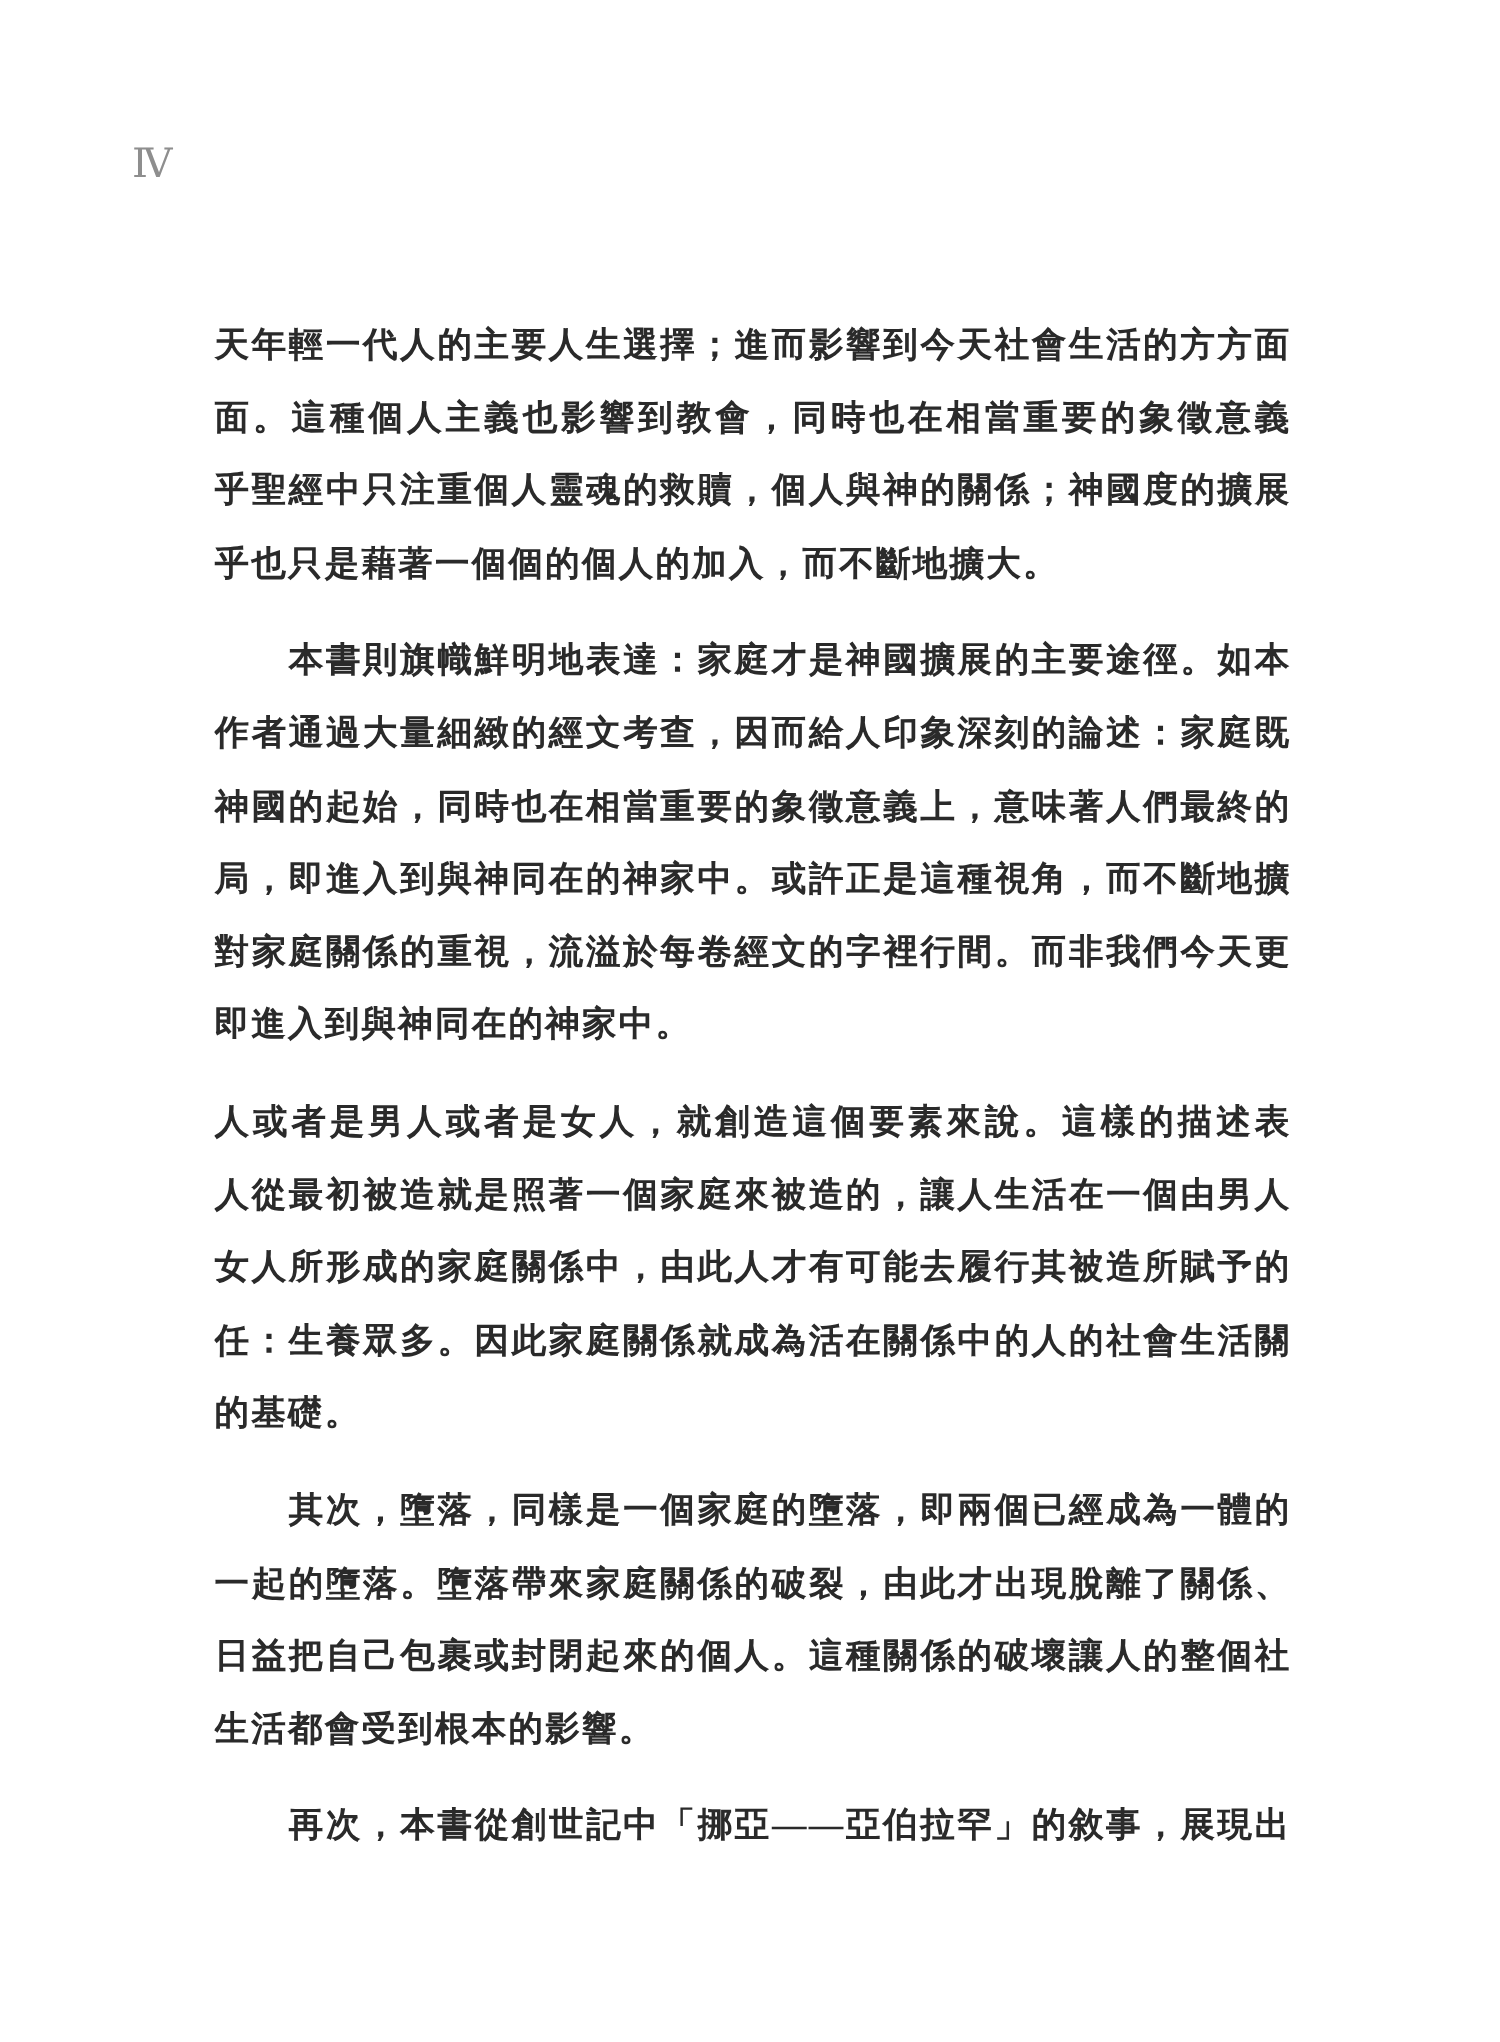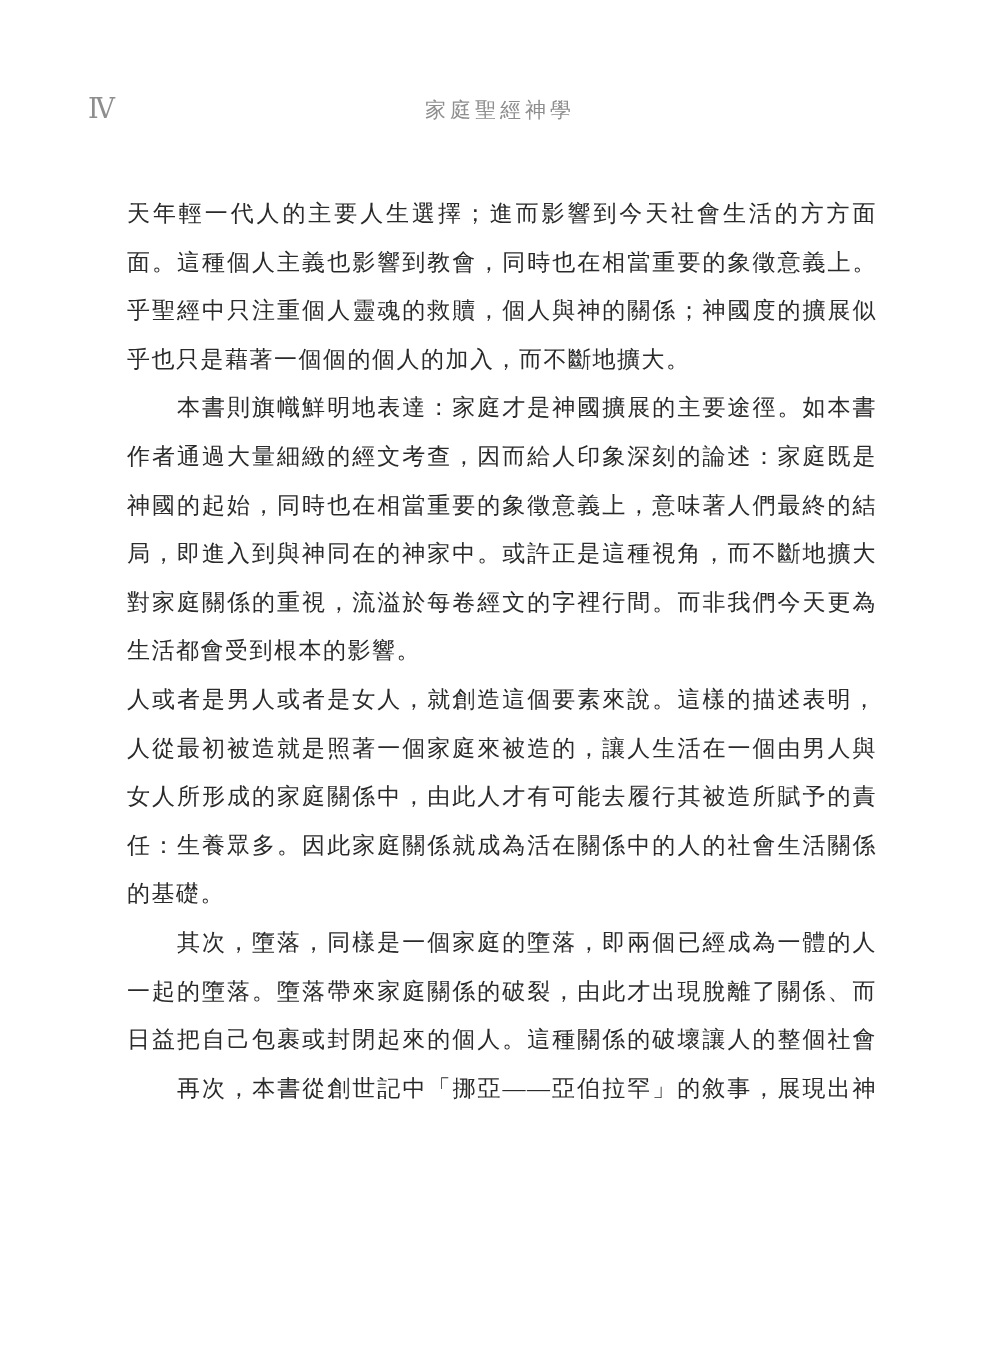--- a/index.html
+++ b/index.html
@@ -40,66 +40,66 @@
   }
   .body-text {
     position: absolute;
     left: 127px;
     top: 190px;
     width: 750px;
     color: #2a2a2a;
     font-size: 23px;
     letter-spacing: 1.5px;
   }
-  .para { margin: 0; }
+  .para { margin: 16px; font-weight: bold; }
   .line {
     height: 48.6px;
     line-height: 48.6px;
     text-align: justify;
     text-align-last: justify;
     overflow: hidden;
   }
   .line.short {
     text-align: right;
     text-align-last: left;
   }
 </style>
 </head>
 <body>
 
 <div class="page" style="background: rgb(255, 255, 255);">
   <header class="running-header" style="color: rgb(142, 142, 142);">
     <span class="page-number">Ⅳ</span>
-    <span class="header-title">家庭聖經神學</span>
   </header>
 
   <main class="body-text" id="body-text" style="color: rgb(42, 42, 42);">
       <div class="para">
         <div class="line">天年輕一代人的主要人生選擇；進而影響到今天社會生活的方方面</div>
         <div class="line">面。這種個人主義也影響到教會，同時也在相當重要的象徵意義上。似</div>
         <div class="line">乎聖經中只注重個人靈魂的救贖，個人與神的關係；神國度的擴展似</div>
         <div class="line short">乎也只是藉著一個個的個人的加入，而不斷地擴大。</div>
       </div>
       <div class="para">
         <div class="line">　　本書則旗幟鮮明地表達：家庭才是神國擴展的主要途徑。如本書</div>
         <div class="line">作者通過大量細緻的經文考查，因而給人印象深刻的論述：家庭既是</div>
         <div class="line">神國的起始，同時也在相當重要的象徵意義上，意味著人們最終的結</div>
         <div class="line">局，即進入到與神同在的神家中。或許正是這種視角，而不斷地擴大</div>
         <div class="line">對家庭關係的重視，流溢於每卷經文的字裡行間。而非我們今天更為</div>
-        <div class="line short">生活都會受到根本的影響。</div>
+        <div class="line short">即進入到與神同在的神家中。</div>
       </div>
       <div class="para">
         <div class="line">人或者是男人或者是女人，就創造這個要素來說。這樣的描述表明，</div>
         <div class="line">人從最初被造就是照著一個家庭來被造的，讓人生活在一個由男人與</div>
         <div class="line">女人所形成的家庭關係中，由此人才有可能去履行其被造所賦予的責</div>
         <div class="line">任：生養眾多。因此家庭關係就成為活在關係中的人的社會生活關係</div>
         <div class="line short">的基礎。</div>
       </div>
       <div class="para">
         <div class="line">　　其次，墮落，同樣是一個家庭的墮落，即兩個已經成為一體的人</div>
         <div class="line">一起的墮落。墮落帶來家庭關係的破裂，由此才出現脫離了關係、而</div>
         <div class="line">日益把自己包裹或封閉起來的個人。這種關係的破壞讓人的整個社會</div>
+        <div class="line short">生活都會受到根本的影響。</div>
       </div>
       <div class="para">
         <div class="line">　　再次，本書從創世記中「挪亞——亞伯拉罕」的敘事，展現出神</div>
       </div>
     </main>
 </div>
 
 </body></html>

